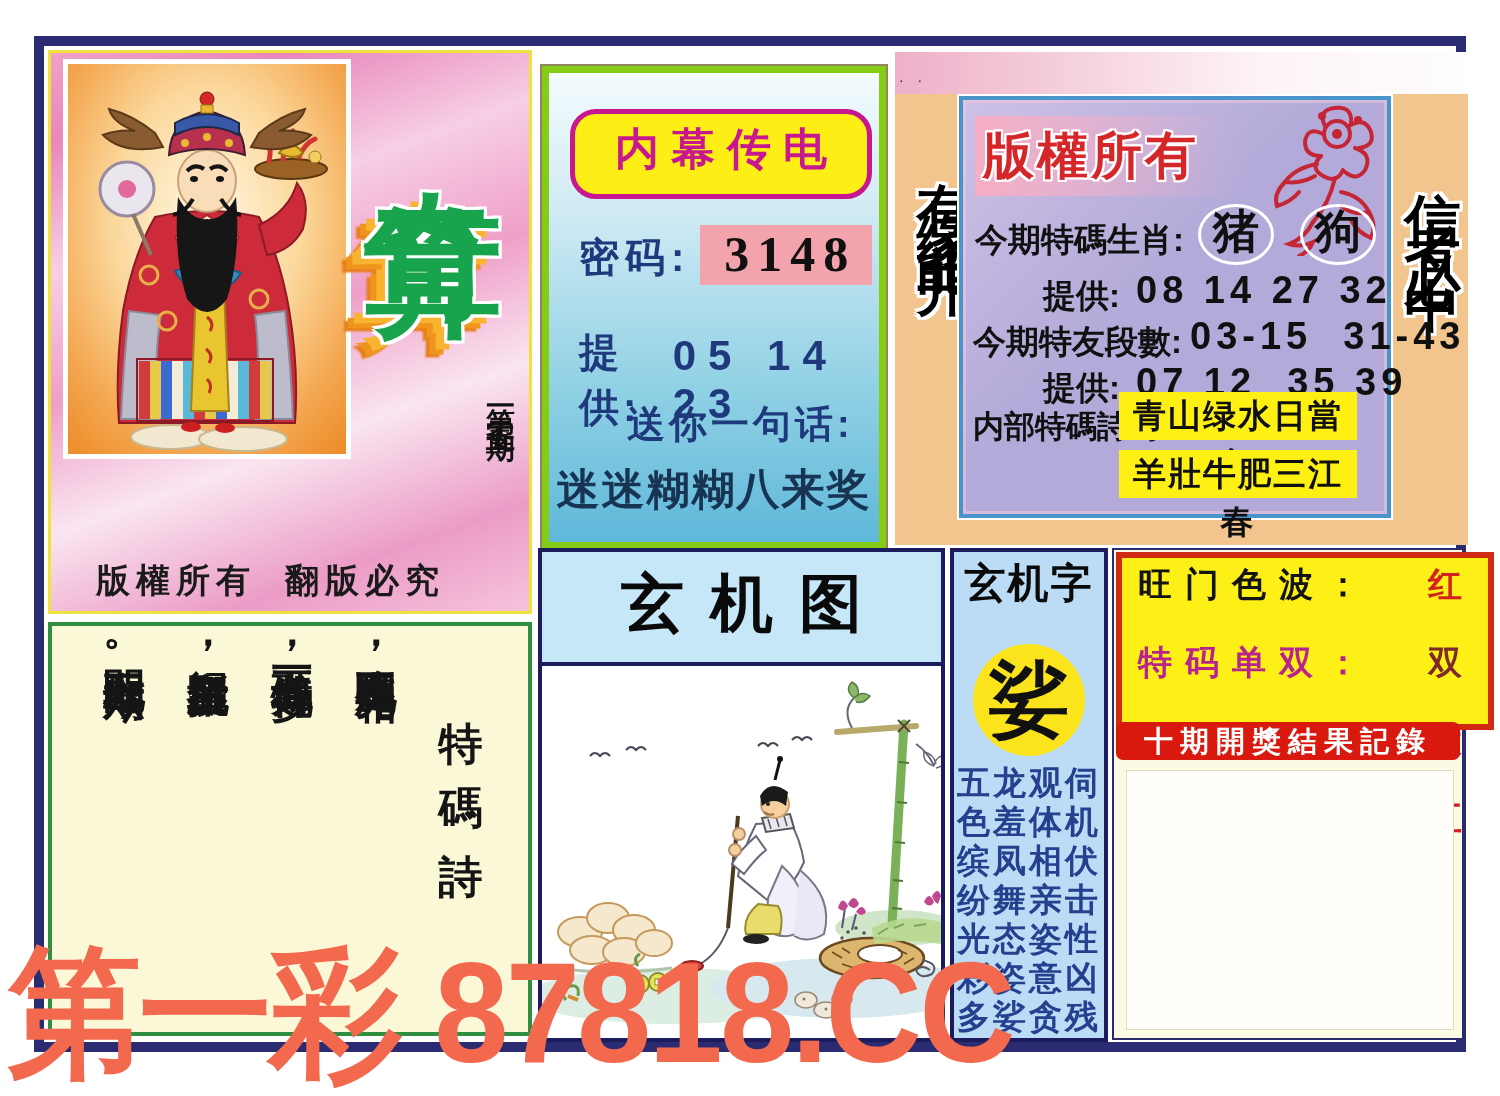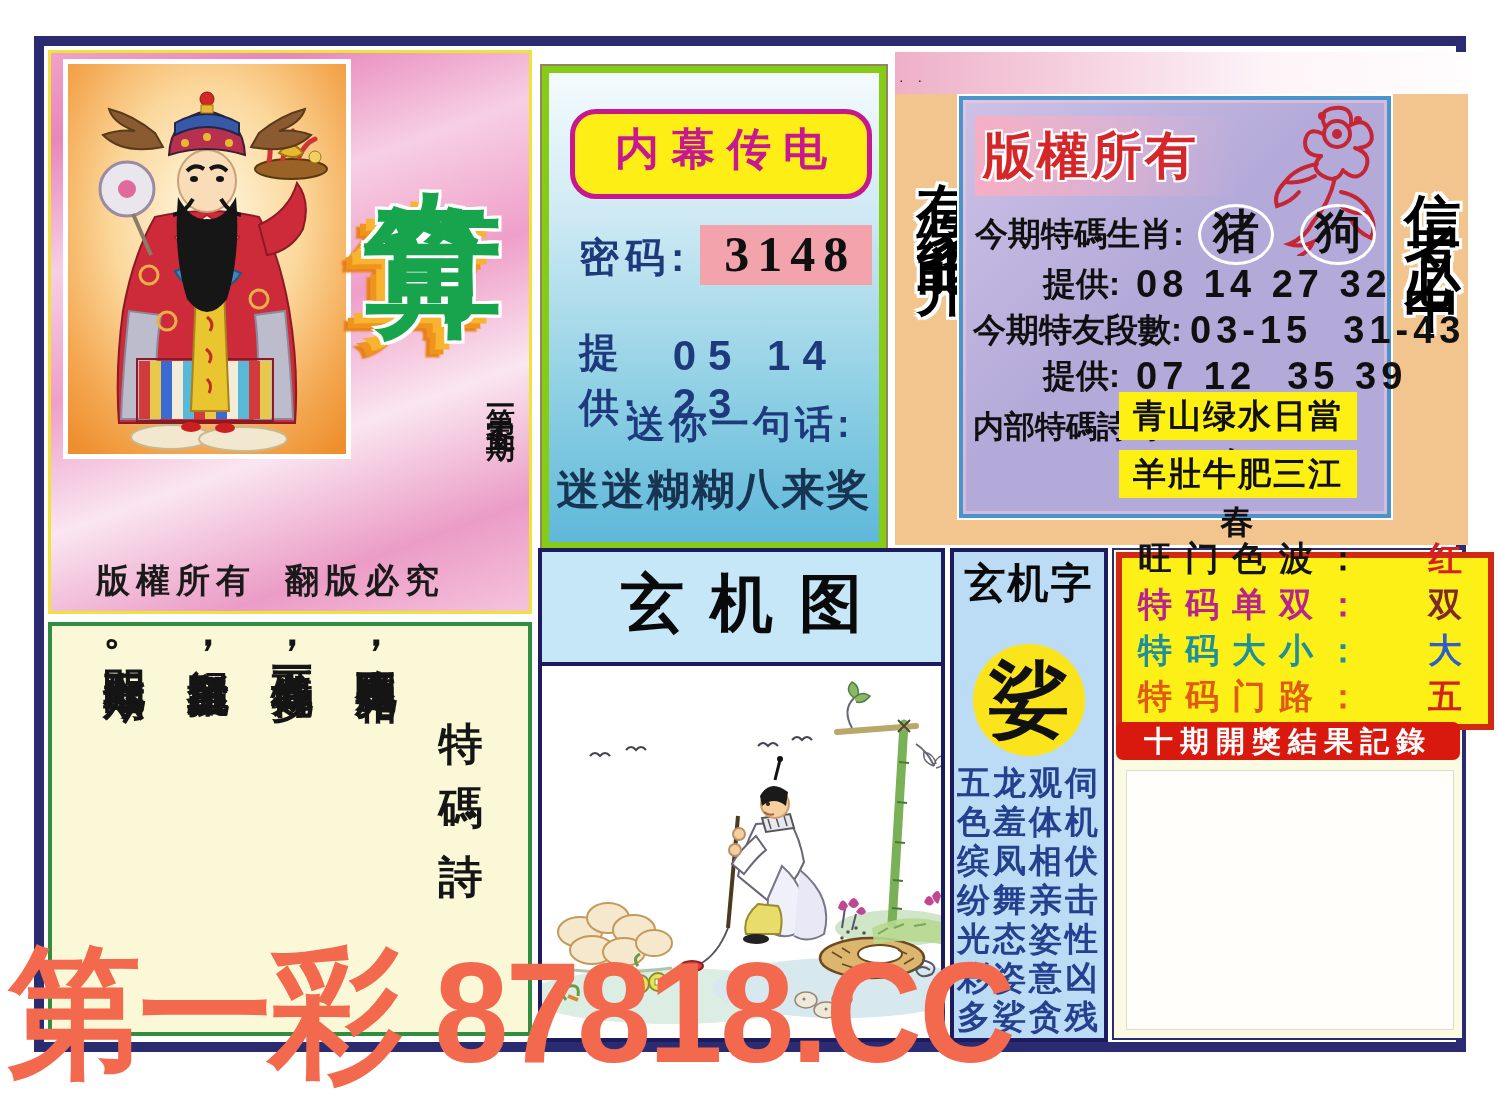--- a/index.html
+++ b/index.html
@@ -49,21 +49,21 @@
   .v-phrase{font-size:56px;font-weight:700;color:#000;letter-spacing:0.5em;
         text-shadow:3px 0 0 #fff,-3px 0 0 #fff,0 3px 0 #fff,0 -3px 0 #fff,
         3px 3px 0 #fff,-3px -3px 0 #fff,3px -3px 0 #fff,-3px 3px 0 #fff;}
   .tema{position:absolute;left:64px;top:44px;width:424px;height:414px;border:4px solid #4a94cc;
         outline:2px solid #fff;background:linear-gradient(135deg,#cdc1e6,#b4aad9 45%);
         box-shadow:inset 0 0 0 3px rgba(240,200,220,.55);}
   .tema-strip{position:absolute;left:12px;top:16px;width:262px;height:80px;
         background:linear-gradient(to right,#f6aec4,rgba(246,174,196,0));}
   .tema-title{position:absolute;left:20px;top:22px;font-size:51px;font-weight:700;color:#d5262a;letter-spacing:3px;}
   .tm-row{position:absolute;display:flex;align-items:center;color:#101010;white-space:pre;}
-  .tm-lbl{font-size:33px;font-weight:700;}
+  .tm-lbl{font-size:33px;font-weight:700;margin-top:12px;}
   .tm-val{font-size:38px;font-weight:700;letter-spacing:5px;}
   .ring{display:inline-block;border:3px solid #fff;border-radius:50%;padding:0 12px 4px 12px;
         font-size:46px;font-weight:700;line-height:1.1;}
   .yline{position:absolute;left:156px;width:238px;height:48px;background:#fdf012;text-align:center;
         font-size:33px;font-weight:700;color:#101010;line-height:48px;letter-spacing:2px;}
   
   .p-xt{left:538px;top:548px;width:407px;height:494px;border:4px solid #1b1b5e;background:#fff;}
   .xt-head{position:absolute;left:0;top:0;right:0;height:110px;background:#c6e7f8;
         border-bottom:4px solid #1b1b5e;text-align:center;font-size:63px;font-weight:700;color:#0a0a0a;
         letter-spacing:26px;text-indent:26px;line-height:104px;}
@@ -74,22 +74,22 @@
         font-weight:700;color:#0a0a0a;letter-spacing:2px;}
   .xz-circle{position:absolute;left:19px;top:92px;width:112px;height:112px;border-radius:50%;
         background:#fce41c;text-align:center;}
   .xz-char{font-size:80px;font-weight:700;color:#111;line-height:112px;}
   .xz-rows{position:absolute;left:0;top:212px;width:100%;text-align:center;color:#24408e;
         font-weight:700;font-size:33px;letter-spacing:3px;}
   .xz-rows div{height:39px;line-height:39px;}
   
   .p-rc{left:1112px;top:548px;width:352px;height:492px;border:2px solid #2b2b72;background:#fafbe2;}
   .ybox{position:absolute;left:2px;top:2px;width:336px;height:158px;border:6px solid #d22a12;
-        background:#fdf016;display:flex;flex-direction:column;justify-content:flex-end;
-        padding:4px 14px 4px 16px;}
+        background:#fdf016;display:flex;flex-direction:column;justify-content:space-between;
+        padding:4px 14px 4px 16px;gap:32px;}
   .yrow{display:flex;align-items:center;font-size:34px;font-weight:700;}
   .yrow .lb{letter-spacing:13px;}
   .yrow .vv{margin-left:auto;padding-right:12px;}
   .c1l{color:#141414}.c1v{color:#d42020}
   .c2l{color:#b8248e}.c2v{color:#7c2a2a}
   .c3l{color:#1f8f9c}.c3v{color:#2f5ecc}
   .c4l{color:#e05a14}.c4v{color:#d42020}
   .redbar{position:absolute;left:2px;top:172px;width:344px;height:38px;background:#d9190d;
         color:#fff;text-align:center;font-size:29px;font-weight:700;letter-spacing:7px;line-height:38px;border-radius:7px;}
   .whitebox{position:absolute;left:12px;top:220px;width:326px;height:258px;background:#fffefa;

